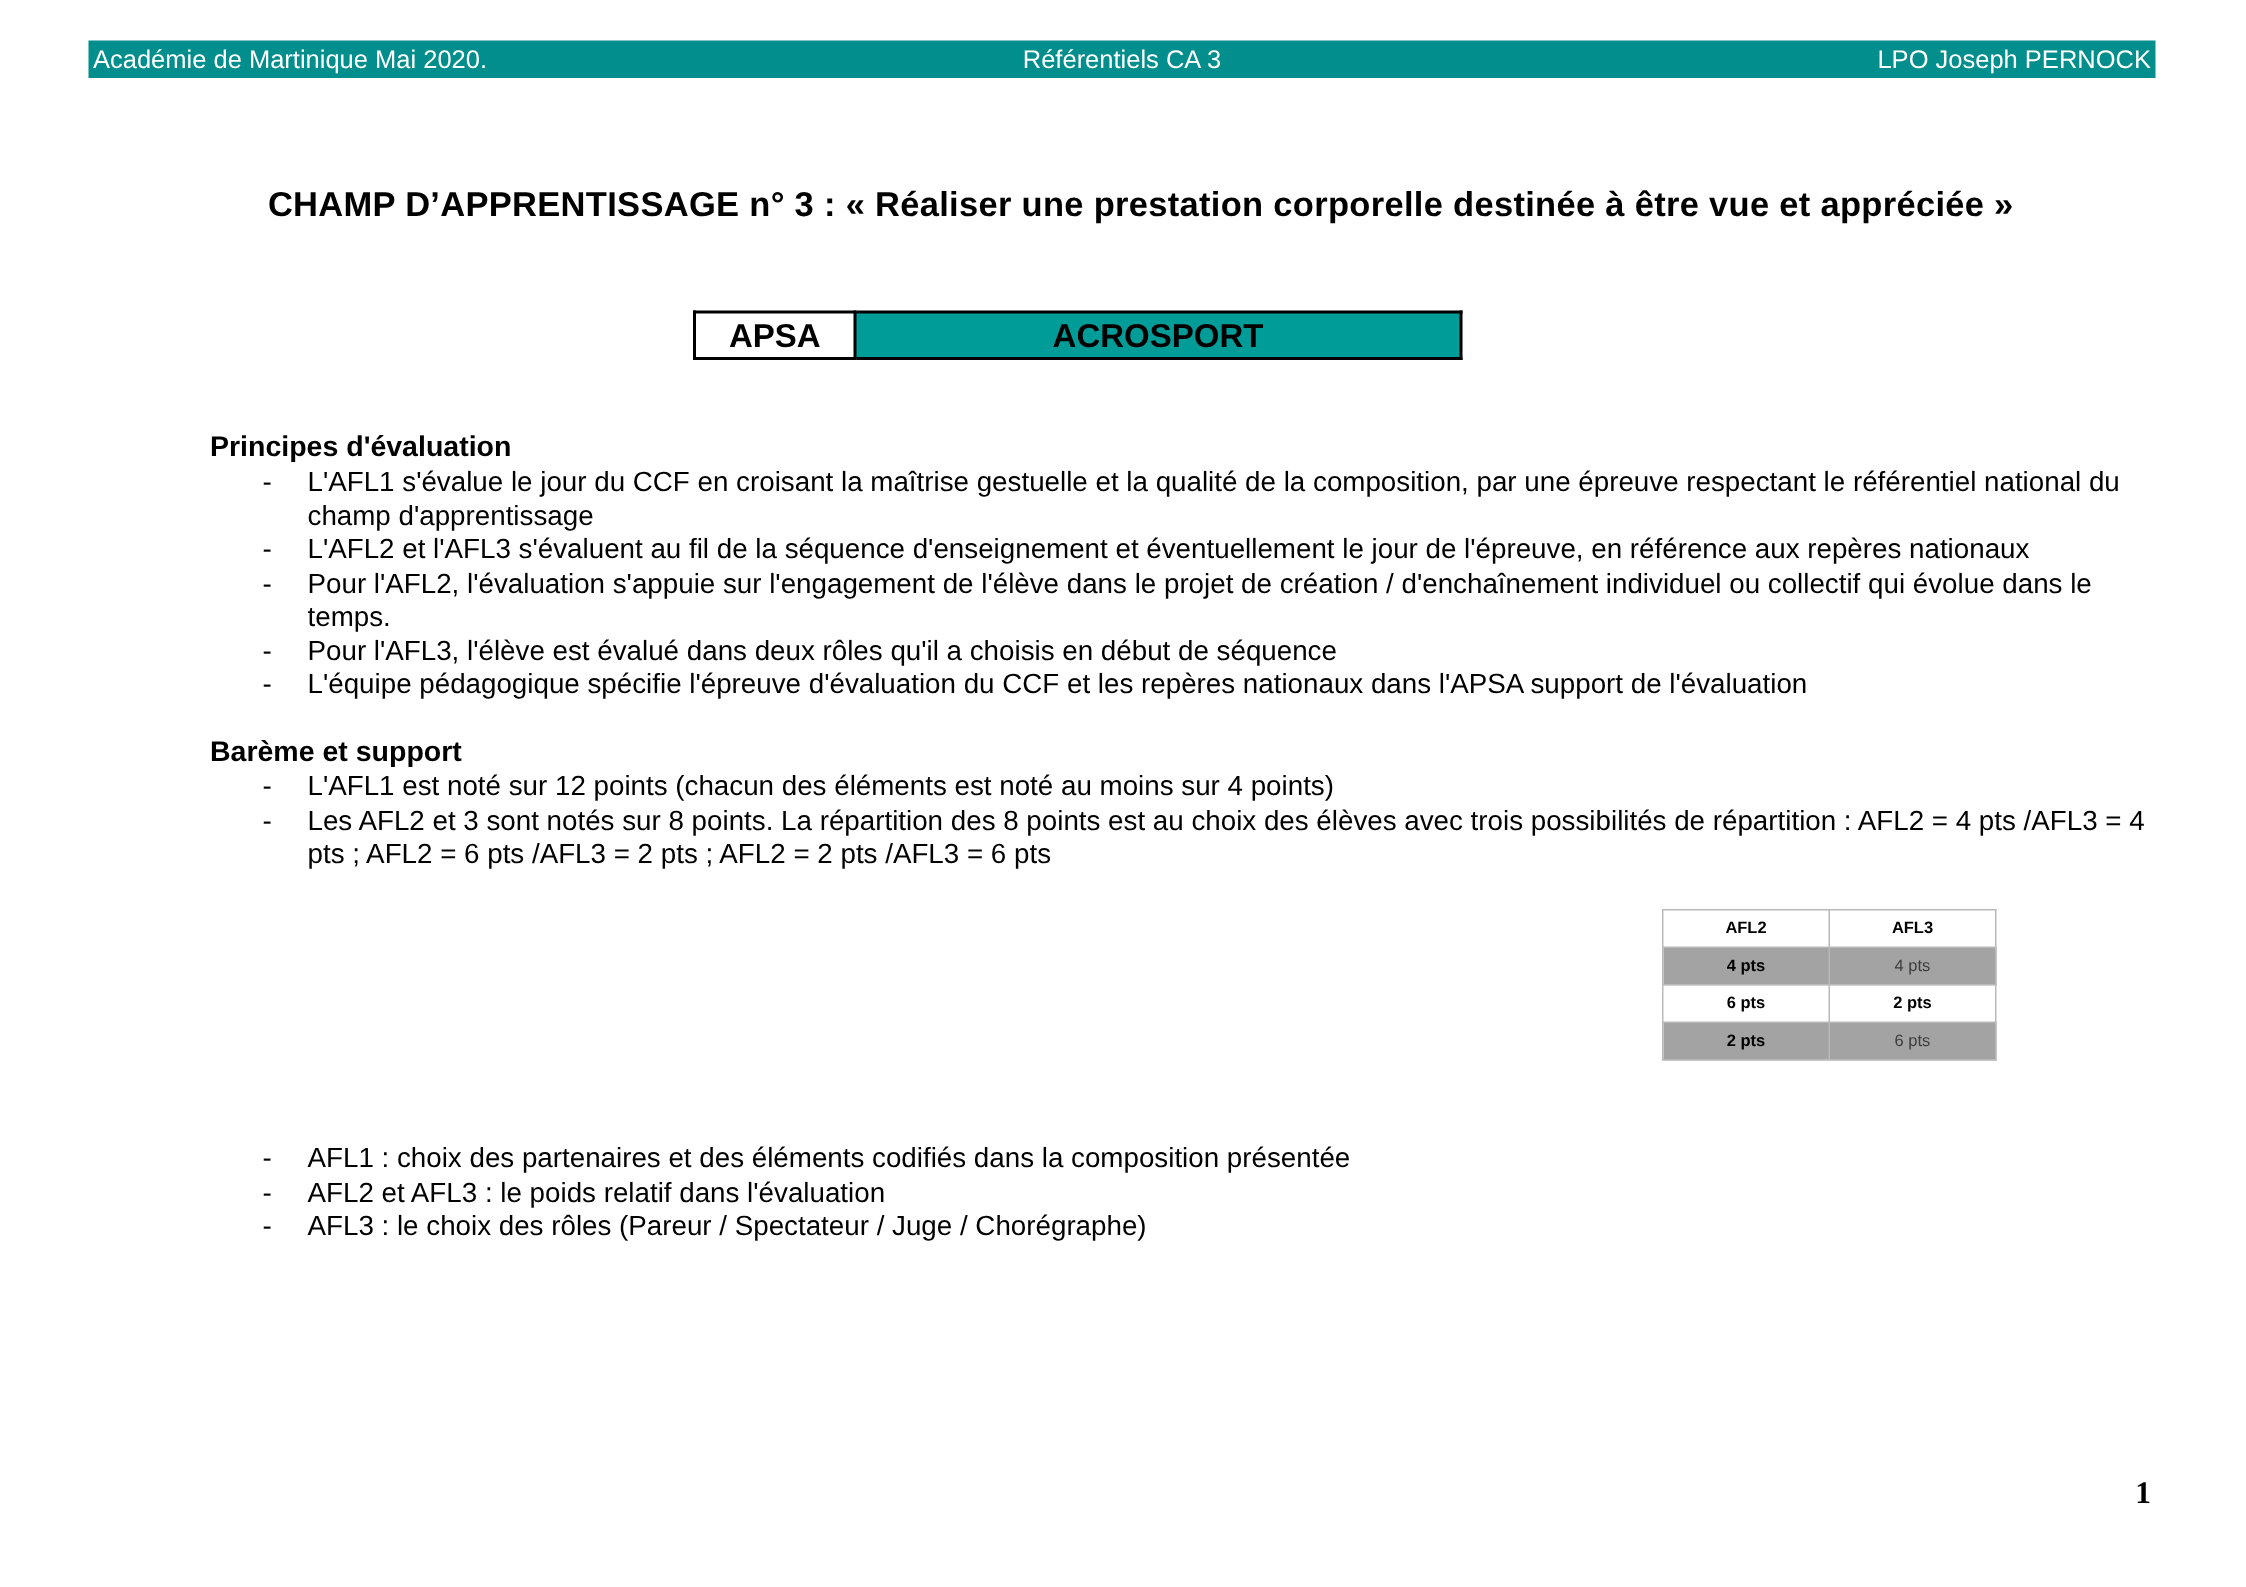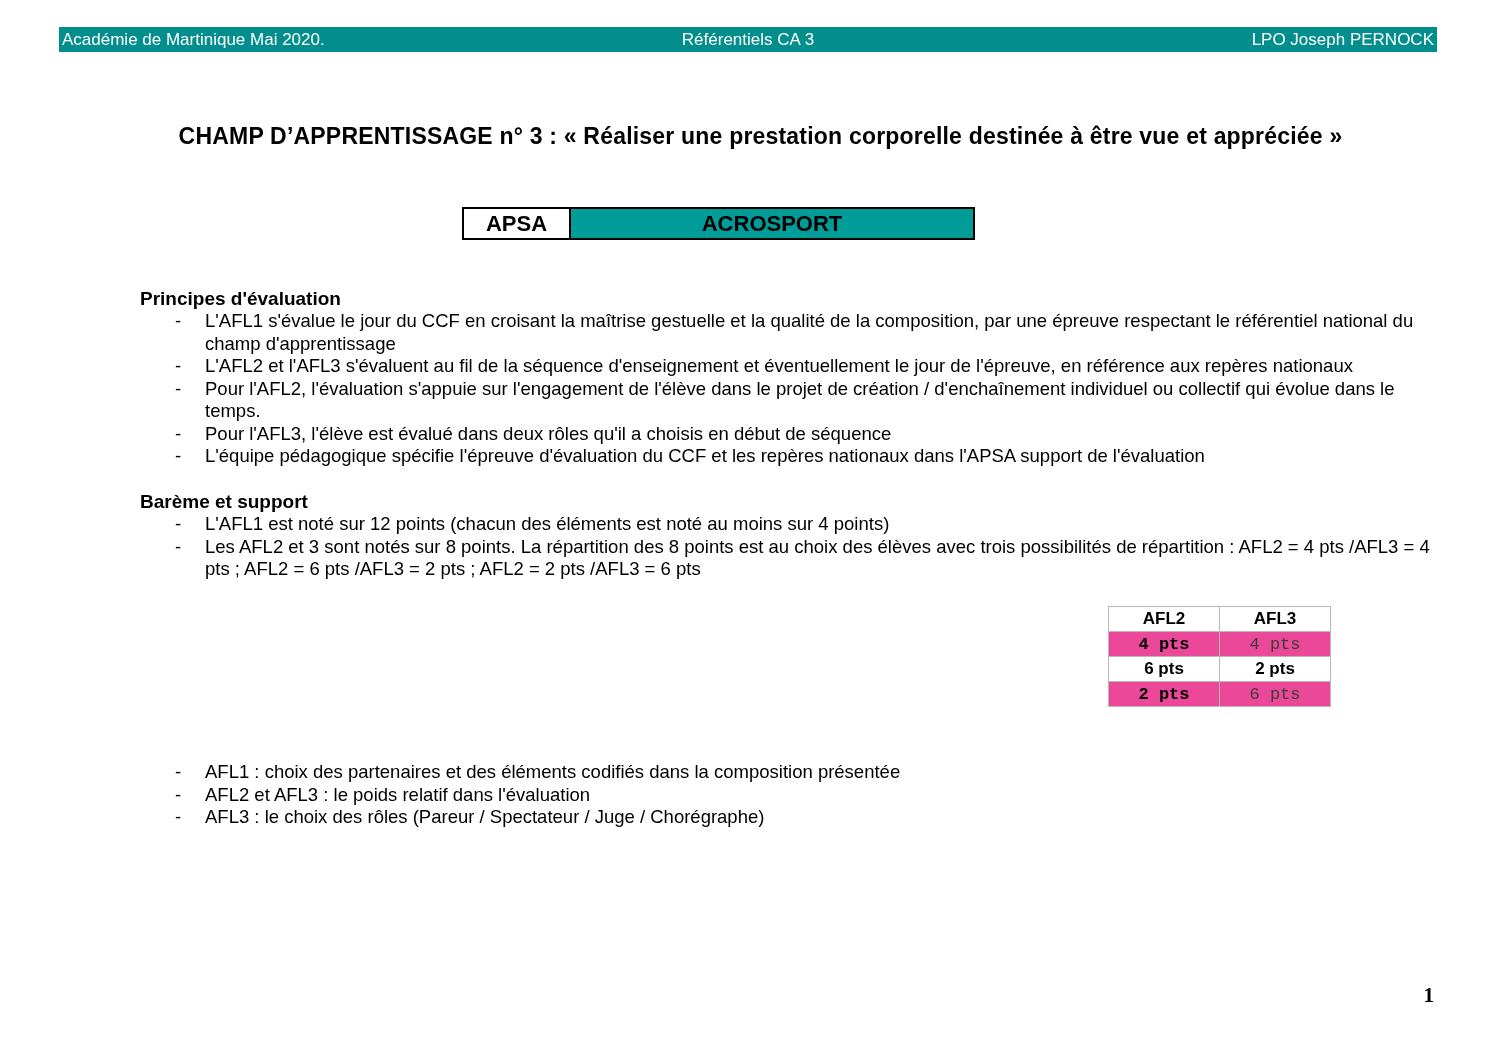--- a/index.html
+++ b/index.html
@@ -85,24 +85,24 @@
   .points-table {
     position: absolute;
     left: 1108px; top: 606px;
     border-collapse: collapse;
   }
   .points-table td {
     border: 1px solid #b9b9b9;
     width: 111px; height: 25px;
     text-align: center;
     vertical-align: middle;
-    font-size: 17px;
+    font-size: 11px;
     background: #ffffff;
   }
-  .points-table tr.shade td { background: #ec4899; font-family: Liberation Mono, monospace; }
+  .points-table tr.shade td { background: #a3a3a3; }
   .points-table td.bold { font-weight: bold; }
   .points-table td.light { color: #3d3d3d; }
 
   
   .page-number {
     position: absolute;
     right: 63px; top: 983px;
     font-family: "Liberation Serif", serif;
     font-weight: bold;
     font-size: 21px;

